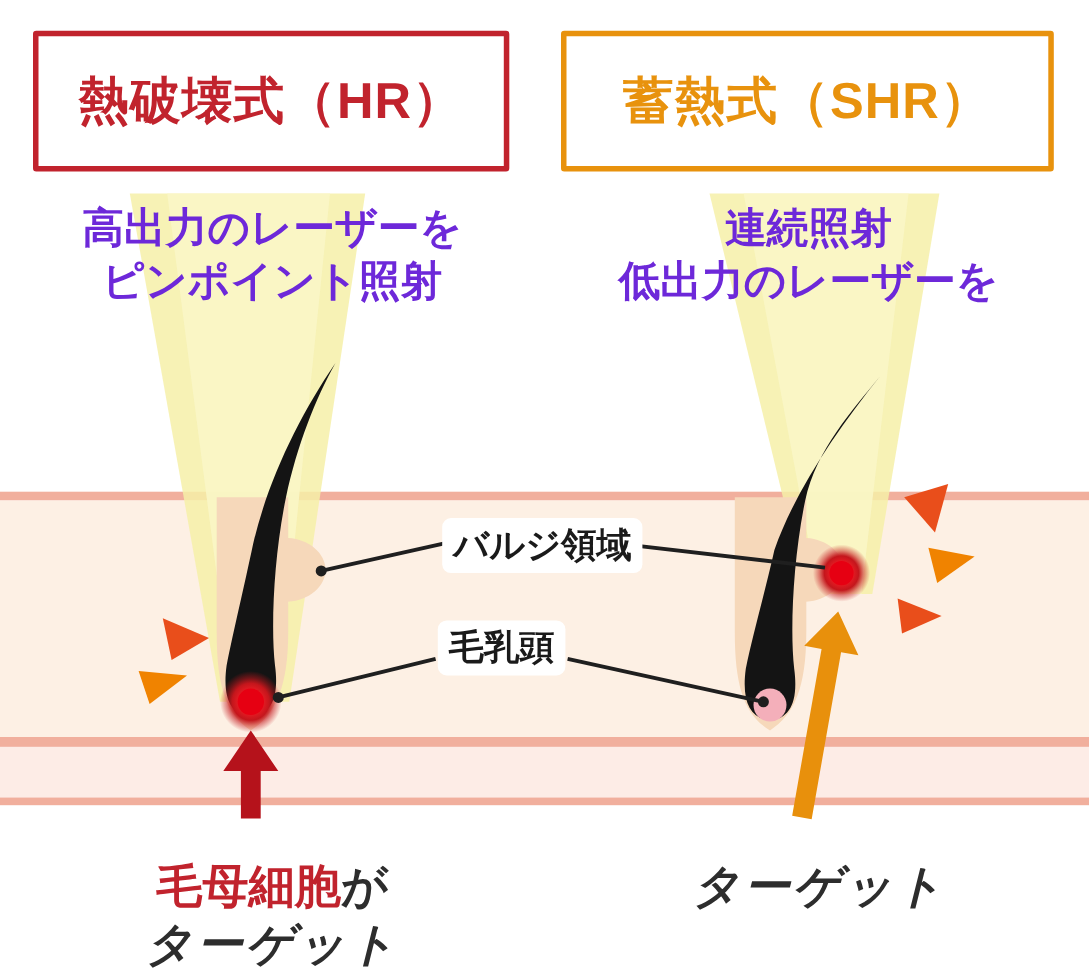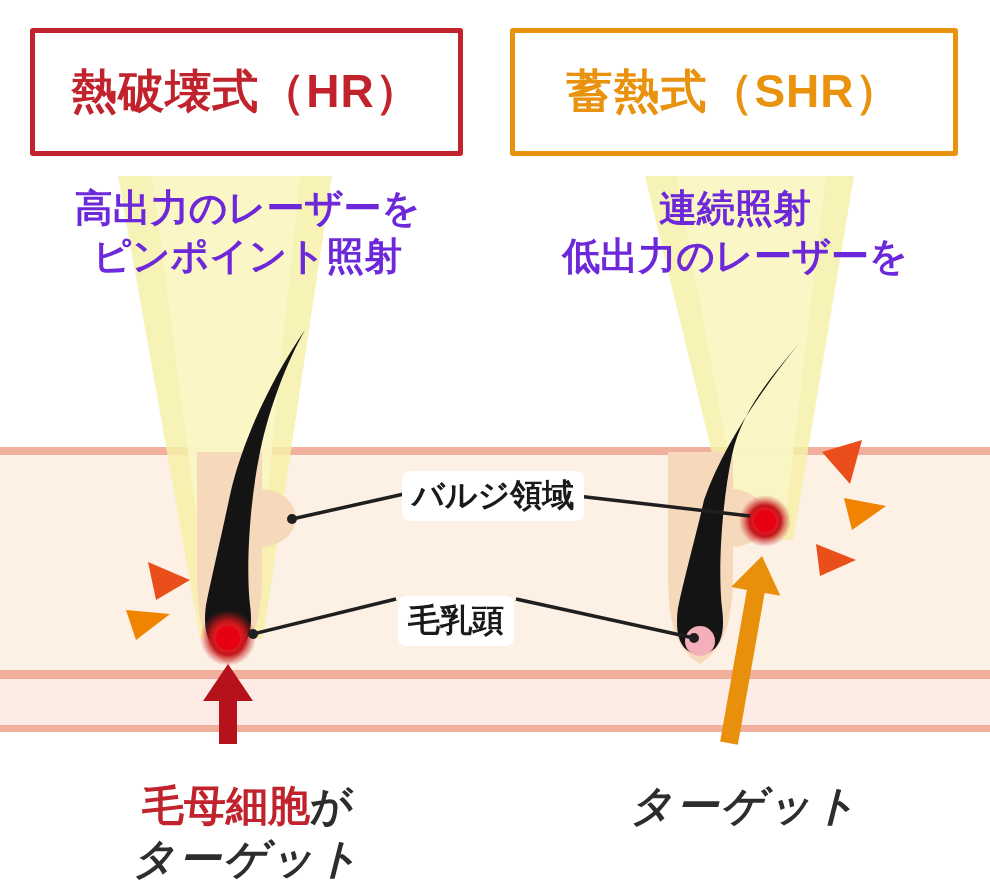--- a/index.html
+++ b/index.html
@@ -40,21 +40,21 @@
   .callout {
     position:absolute;
     background:#ffffff;
     border-radius:8px;
     padding:3px 10px;
     font-size:32px; font-weight:bold;
     color:#1a1a1a;
     white-space:nowrap;
   }
   .callout.bulge   { left:402px; top:471px; }
-  .callout.papilla { left:398px; top:596px; }
+  .callout.papilla { left:398px; top:564px; }
 
   .caption {
     position:absolute;
     top:746px;
     text-align:center;
     font-size:42px; font-weight:bold;
     color:#2d2d2d;
     line-height:53px;
     margin-top:33px;
   }

